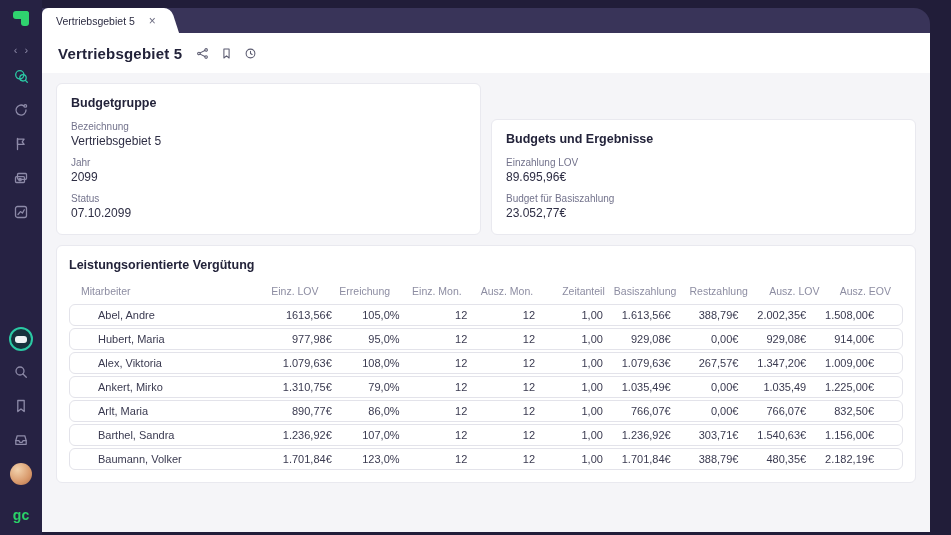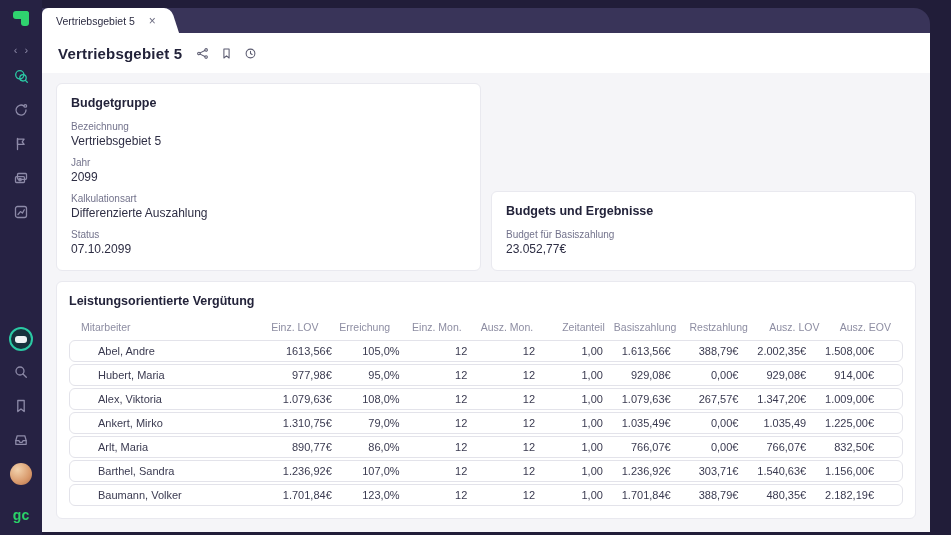--- a/index.html
+++ b/index.html
@@ -170,31 +170,31 @@
       <div class="card-title">Budgetgruppe</div>
       <div class="field">
         <div class="field-label">Bezeichnung</div>
         <div class="field-value">Vertriebsgebiet 5</div>
       </div>
       <div class="field">
         <div class="field-label">Jahr</div>
         <div class="field-value">2099</div>
       </div>
       <div class="field">
-        <div class="field-label">Kalkulationsart</div>
-        <div class="field-value">Differenzierte Auszahlung</div>
-      </div>
-      <div class="field">
         <div class="field-label">Status</div>
         <div class="field-value">07.10.2099</div>
       </div>
     </div>
 
     <div class="card">
       <div class="card-title">Budgets und Ergebnisse</div>
+      <div class="field">
+        <div class="field-label">Einzahlung LOV</div>
+        <div class="field-value">89.695,96€</div>
+      </div>
       <div class="field">
         <div class="field-label">Budget für Basiszahlung</div>
         <div class="field-value">23.052,77€</div>
       </div>
     </div>
   </div>
 
   <div class="table-card">
     <div class="table-title">Leistungsorientierte Vergütung</div>
     <div class="thead">

